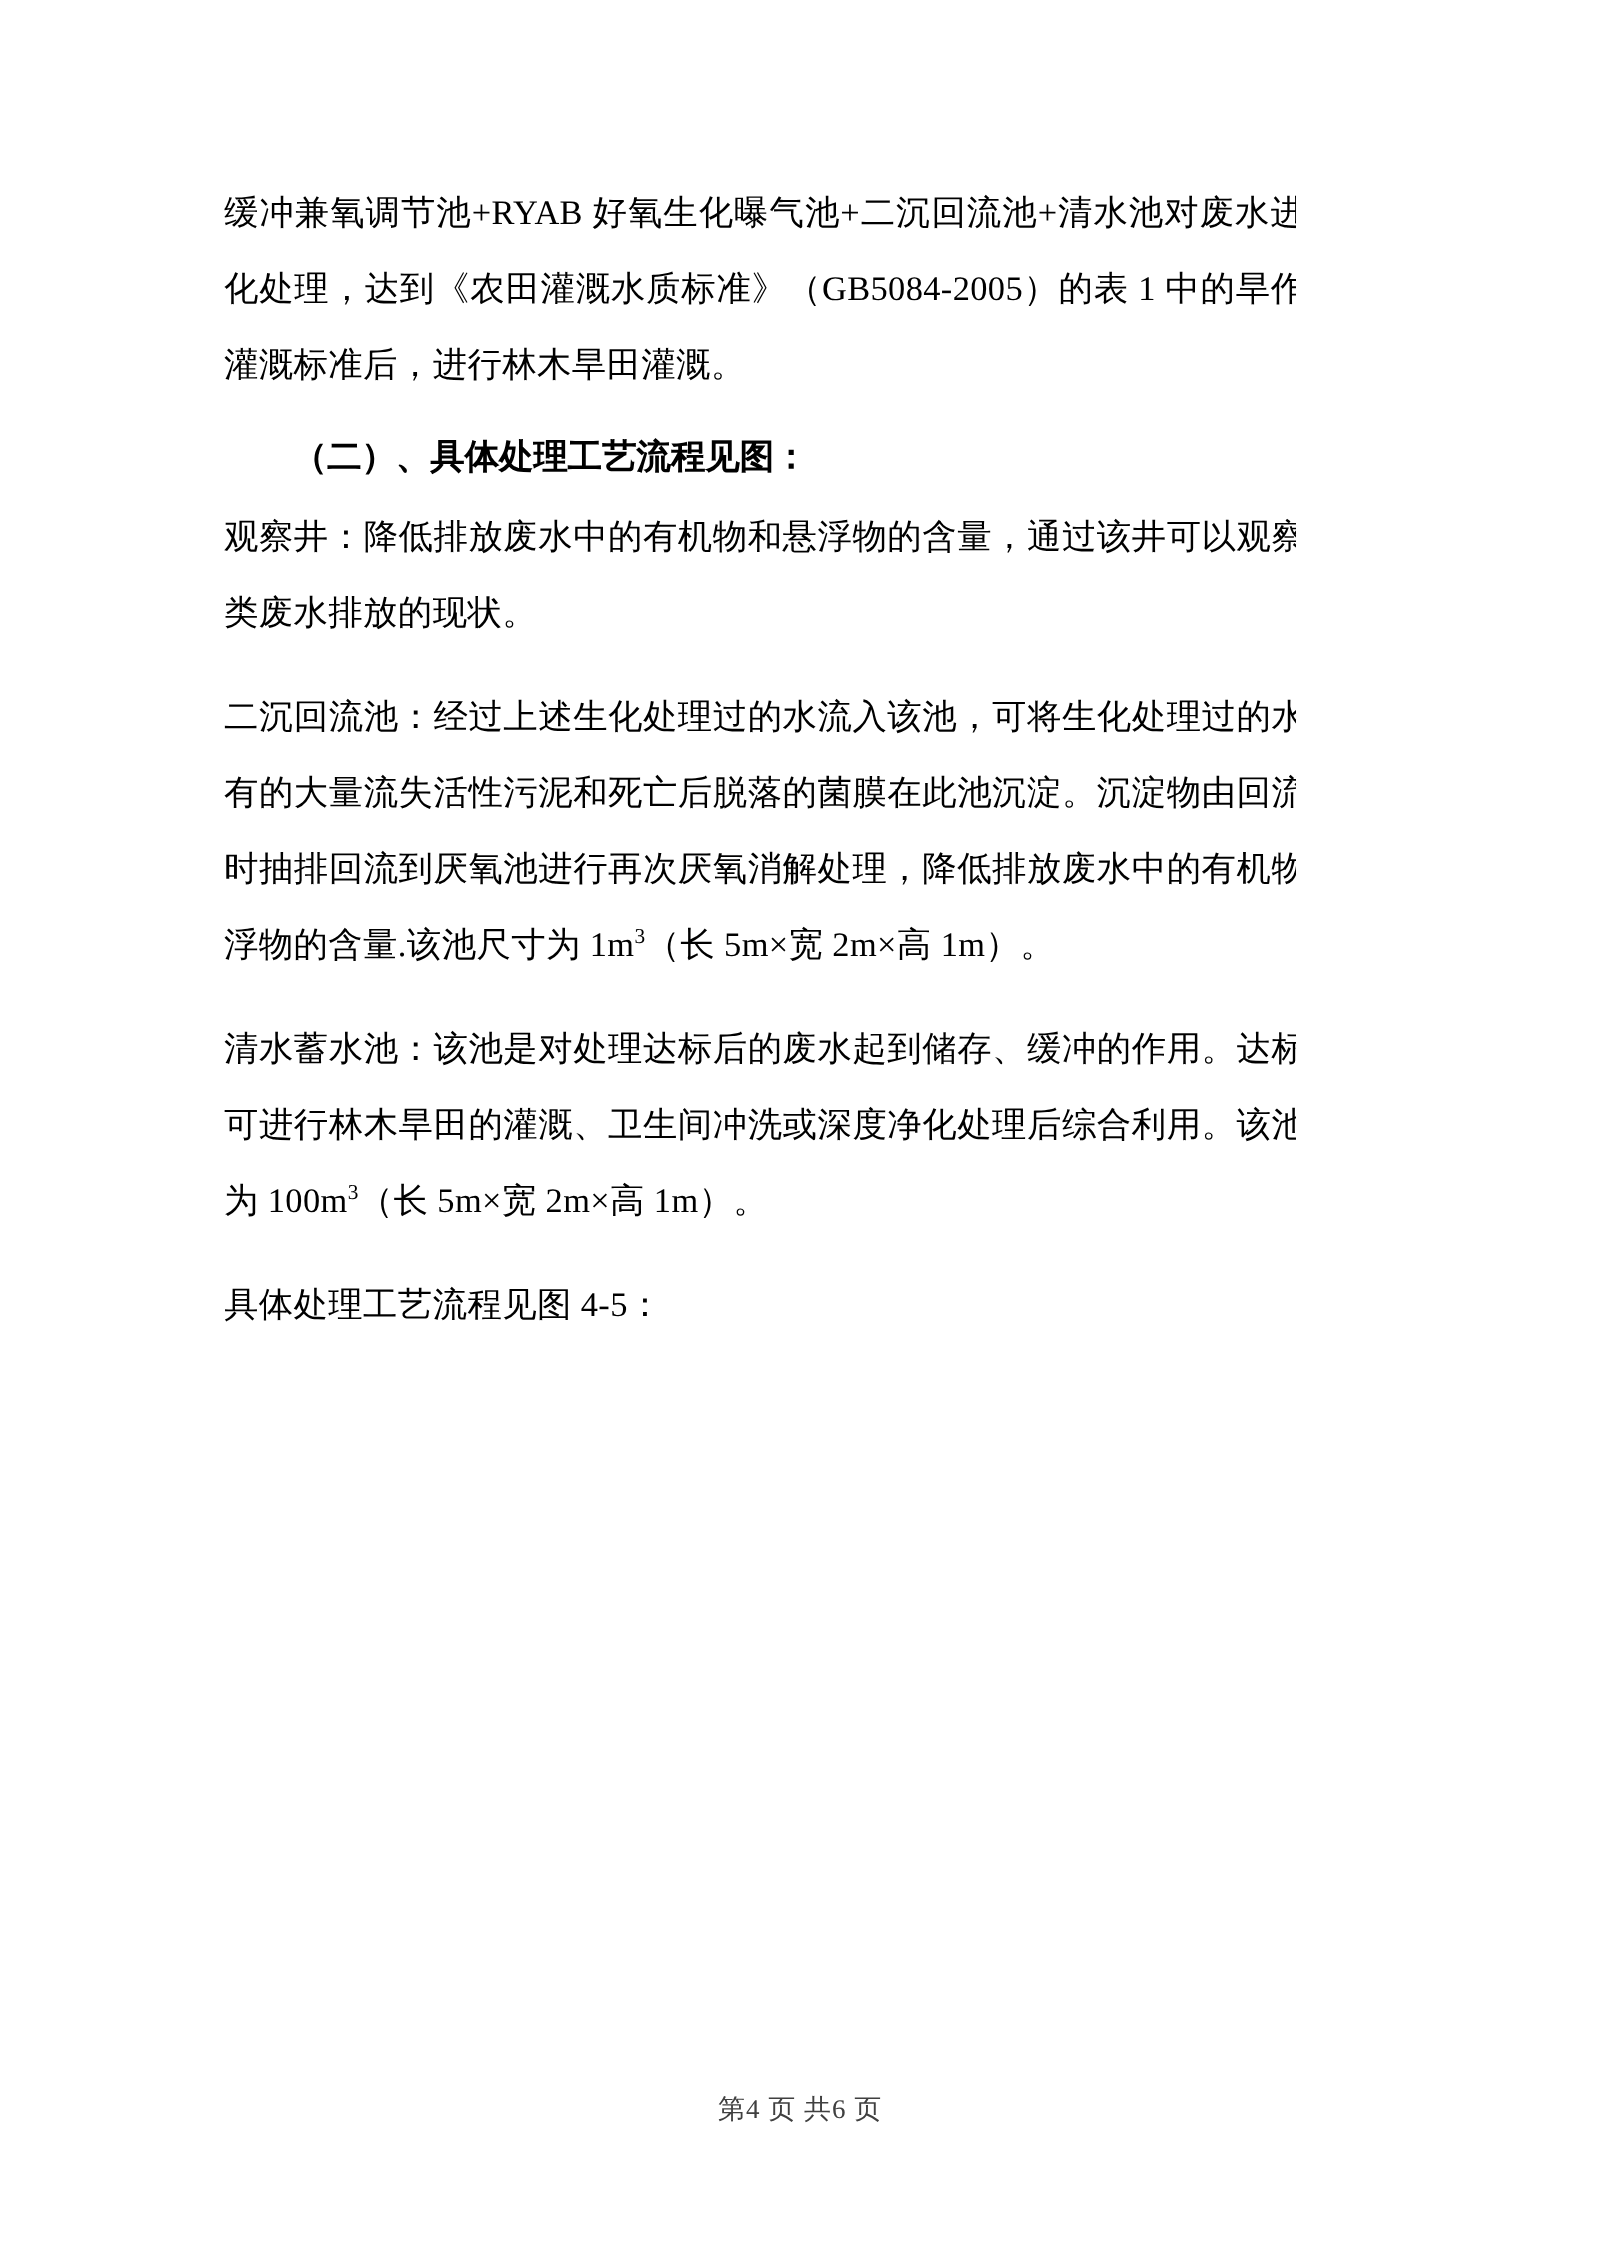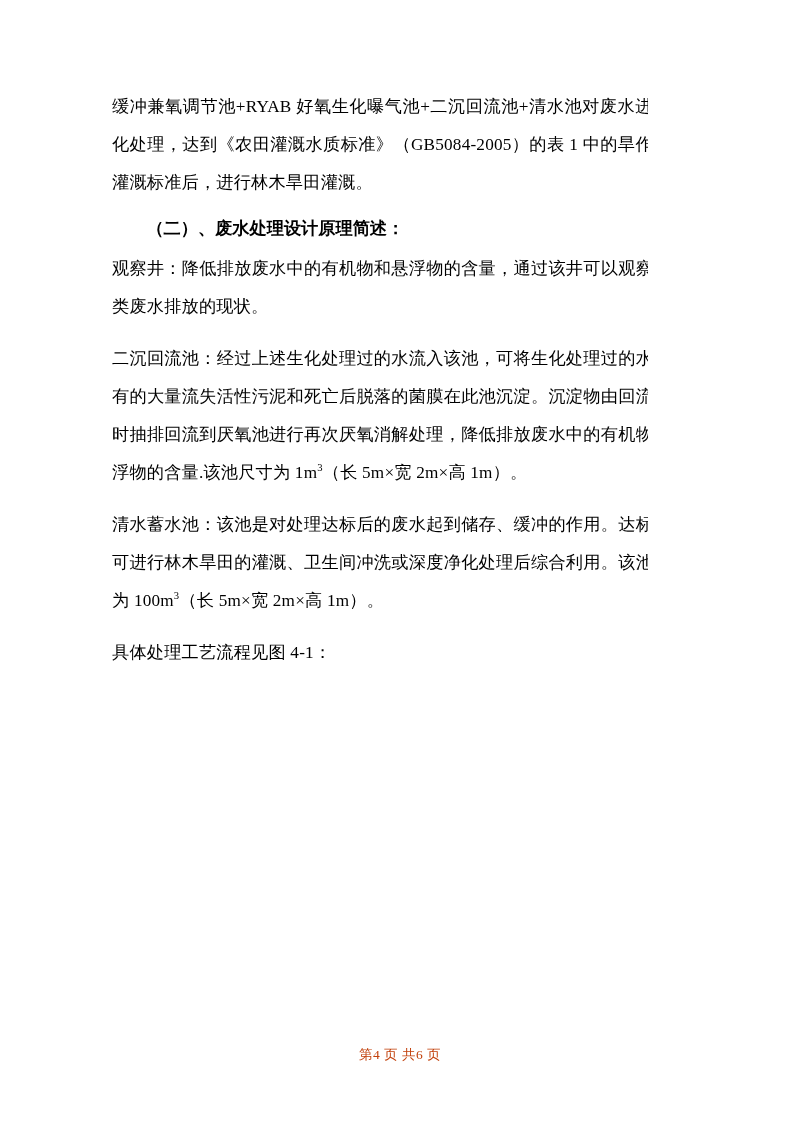--- a/index.html
+++ b/index.html
@@ -55,41 +55,41 @@
     line-height: 0;
   }
   .footer {
     position: absolute;
     left: 0;
     top: 1046px;
     width: 800px;
     text-align: center;
     font-size: 13.5px;
     font-family: "Liberation Serif", "DejaVu Serif", serif;
-    color: #c2410c;
+    color: #404040;
     letter-spacing: 0.5px;
   }
 </style>
 </head>
 <body>
 
 <div class="page">
   <div class="content">
 
     <p class="para first-block">缓冲兼氧调节池+RYAB 好氧生化曝气池+二沉回流池+清水池对废水进行净化处理，达到《农田灌溉水质标准》（GB5084-2005）的表 1 中的旱作植被灌溉标准后，进行林木旱田灌溉。</p>
 
-    <p class="heading spaced-sm">（二）、废水处理设计原理简述：</p>
+    <p class="heading spaced-sm">（二）、具体处理工艺流程见图：</p>
 
     <p class="para">观察井：降低排放废水中的有机物和悬浮物的含量，通过该井可以观察到各类废水排放的现状。</p>
 
 
 
 
     <p class="para spaced"><span>二沉回流池：经过上述生化处理过的水流入该池，可将生化处理过的水中含有的大量流失活性污泥和死亡后脱落的菌膜在此池沉淀。沉淀物由回流泵定时抽排回流到厌氧池进行再次厌氧消解处理，降低排放废水中的有机物和悬浮物的含量.该池尺寸为 1m</span><sup>3</sup><span>（长 5m×宽 2m×高 1m）。</span></p>
 
     <p class="para spaced"><span>清水蓄水池：该池是对处理达标后的废水起到储存、缓冲的作用。达标废水可进行林木旱田的灌溉、卫生间冲洗或深度净化处理后综合利用。该池尺寸为 100m</span><sup>3</sup><span>（长 5m×宽 2m×高 1m）。</span></p>
 
-    <p class="para spaced">具体处理工艺流程见图 4-1：</p>
+    <p class="para spaced">具体处理工艺流程见图 4-5：</p>
 
   </div>
 
   <div class="footer">第4 页 共6 页</div>
 </div>
 
 </body></html>

